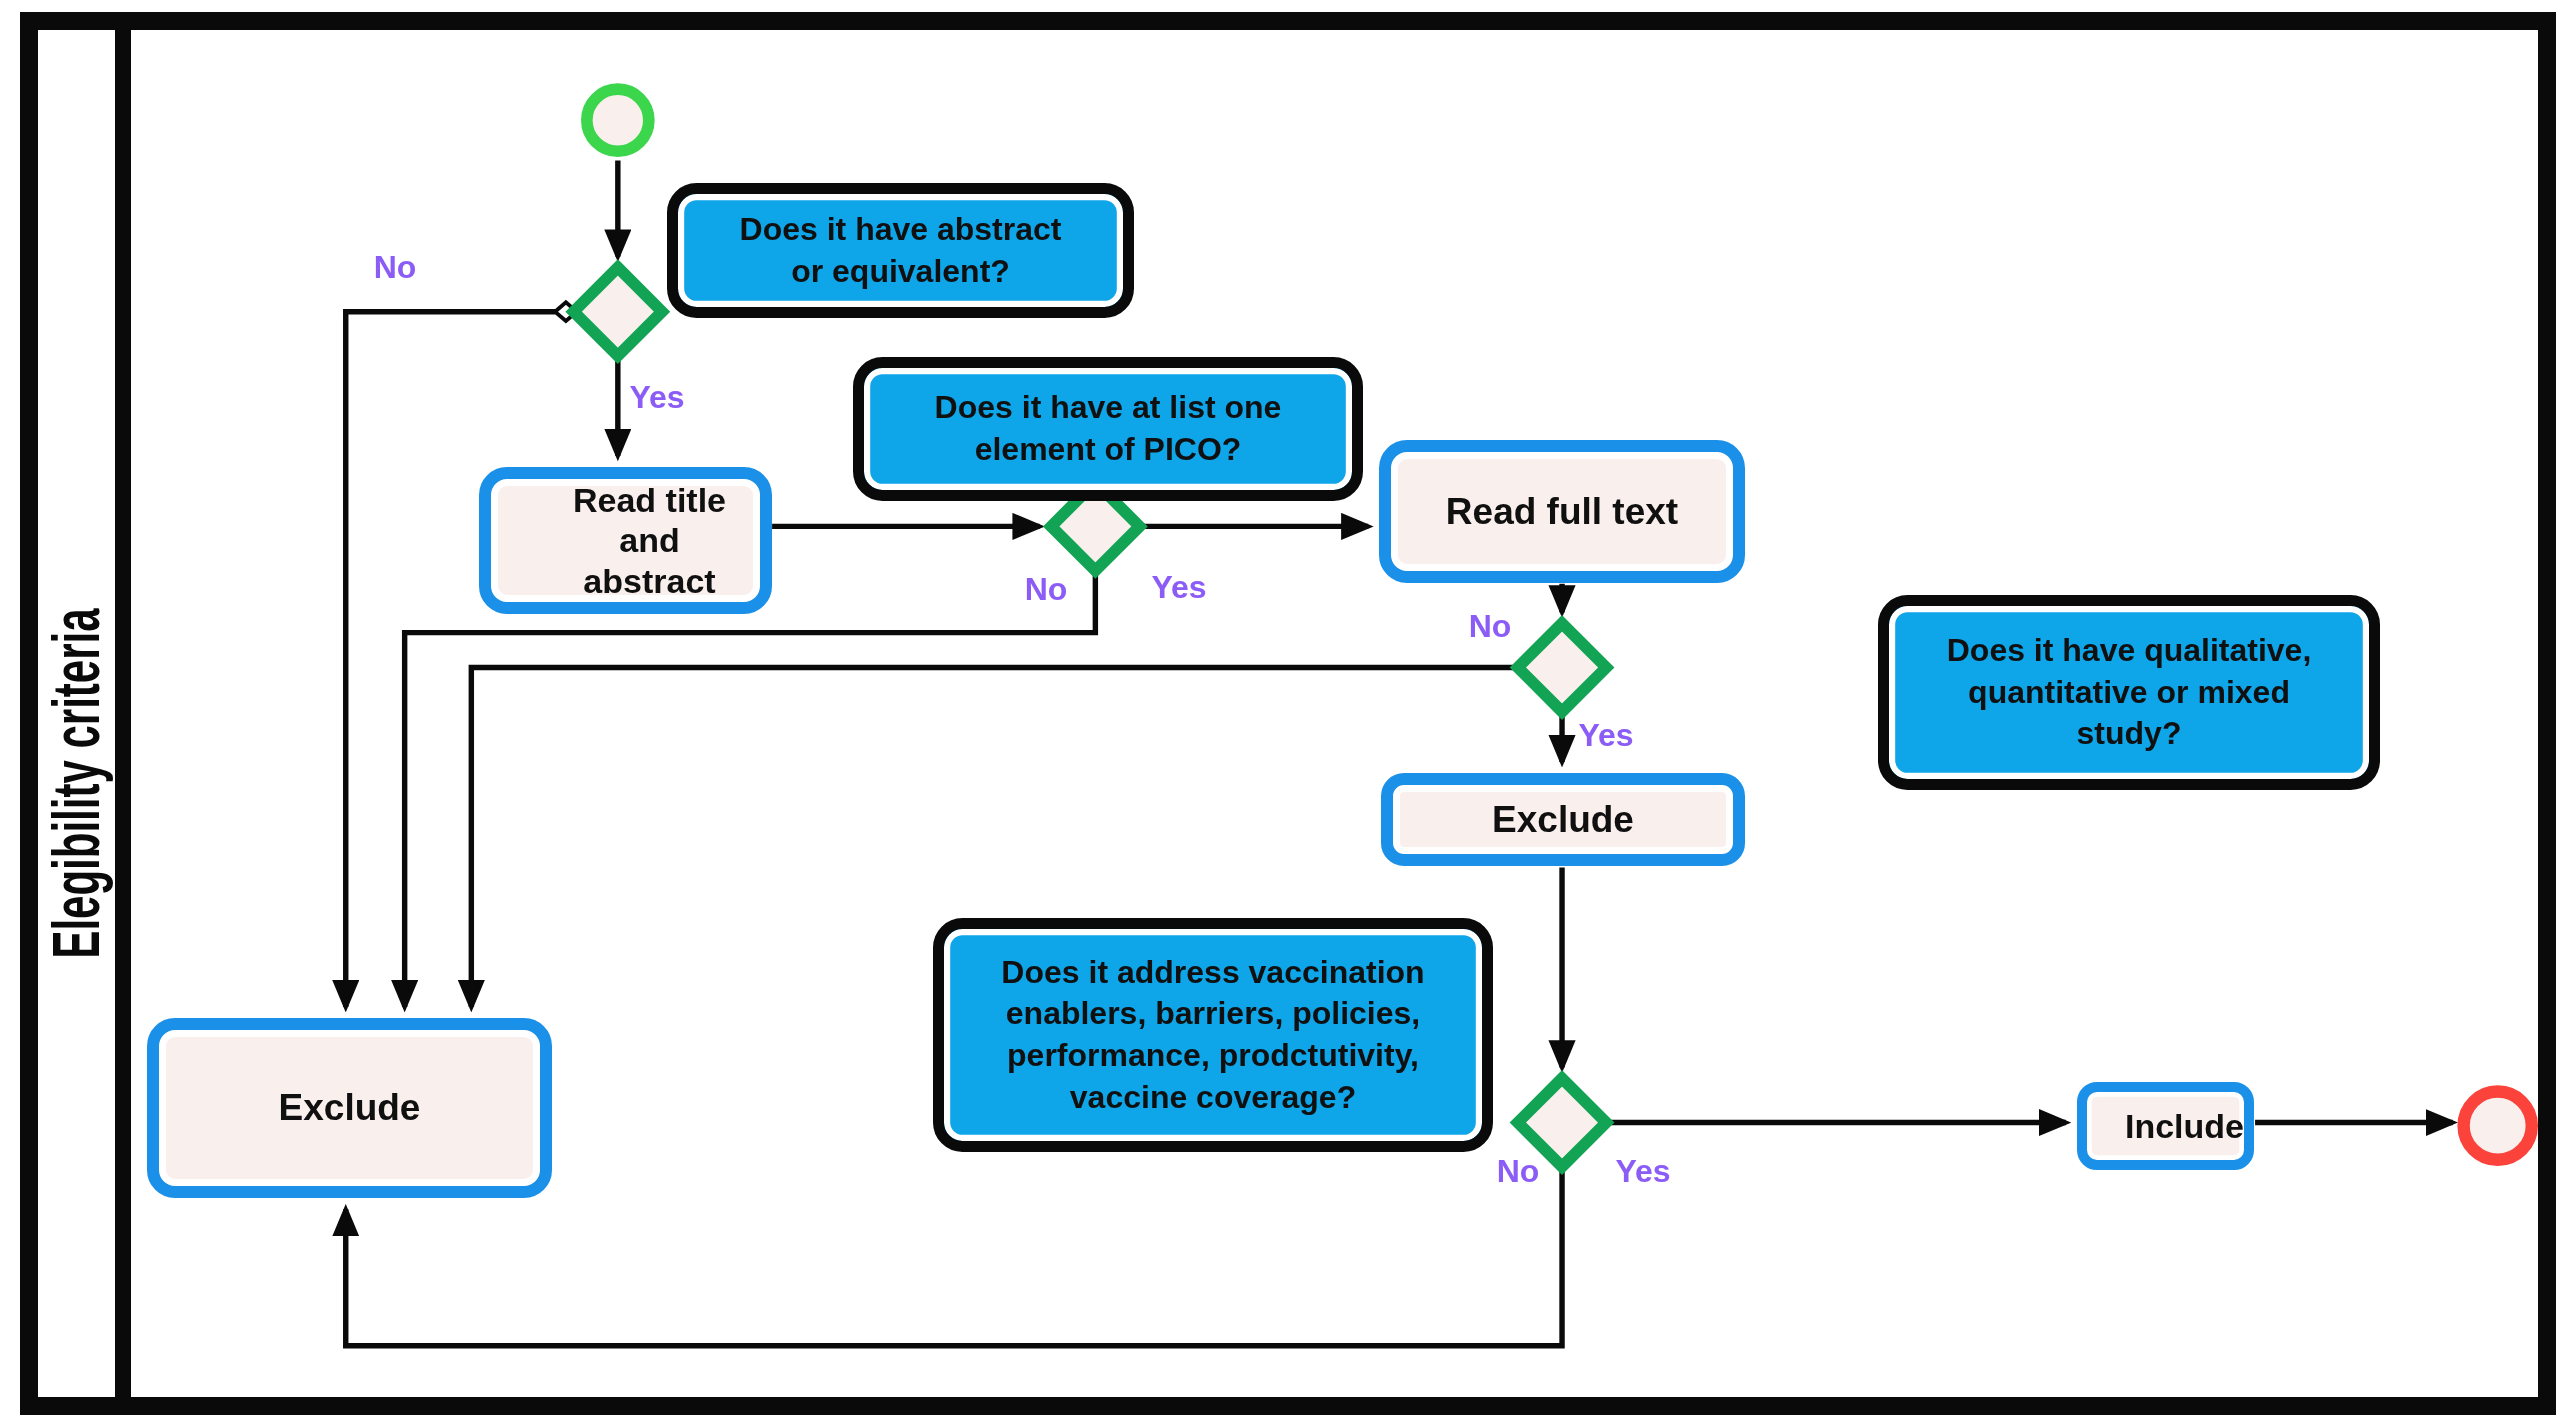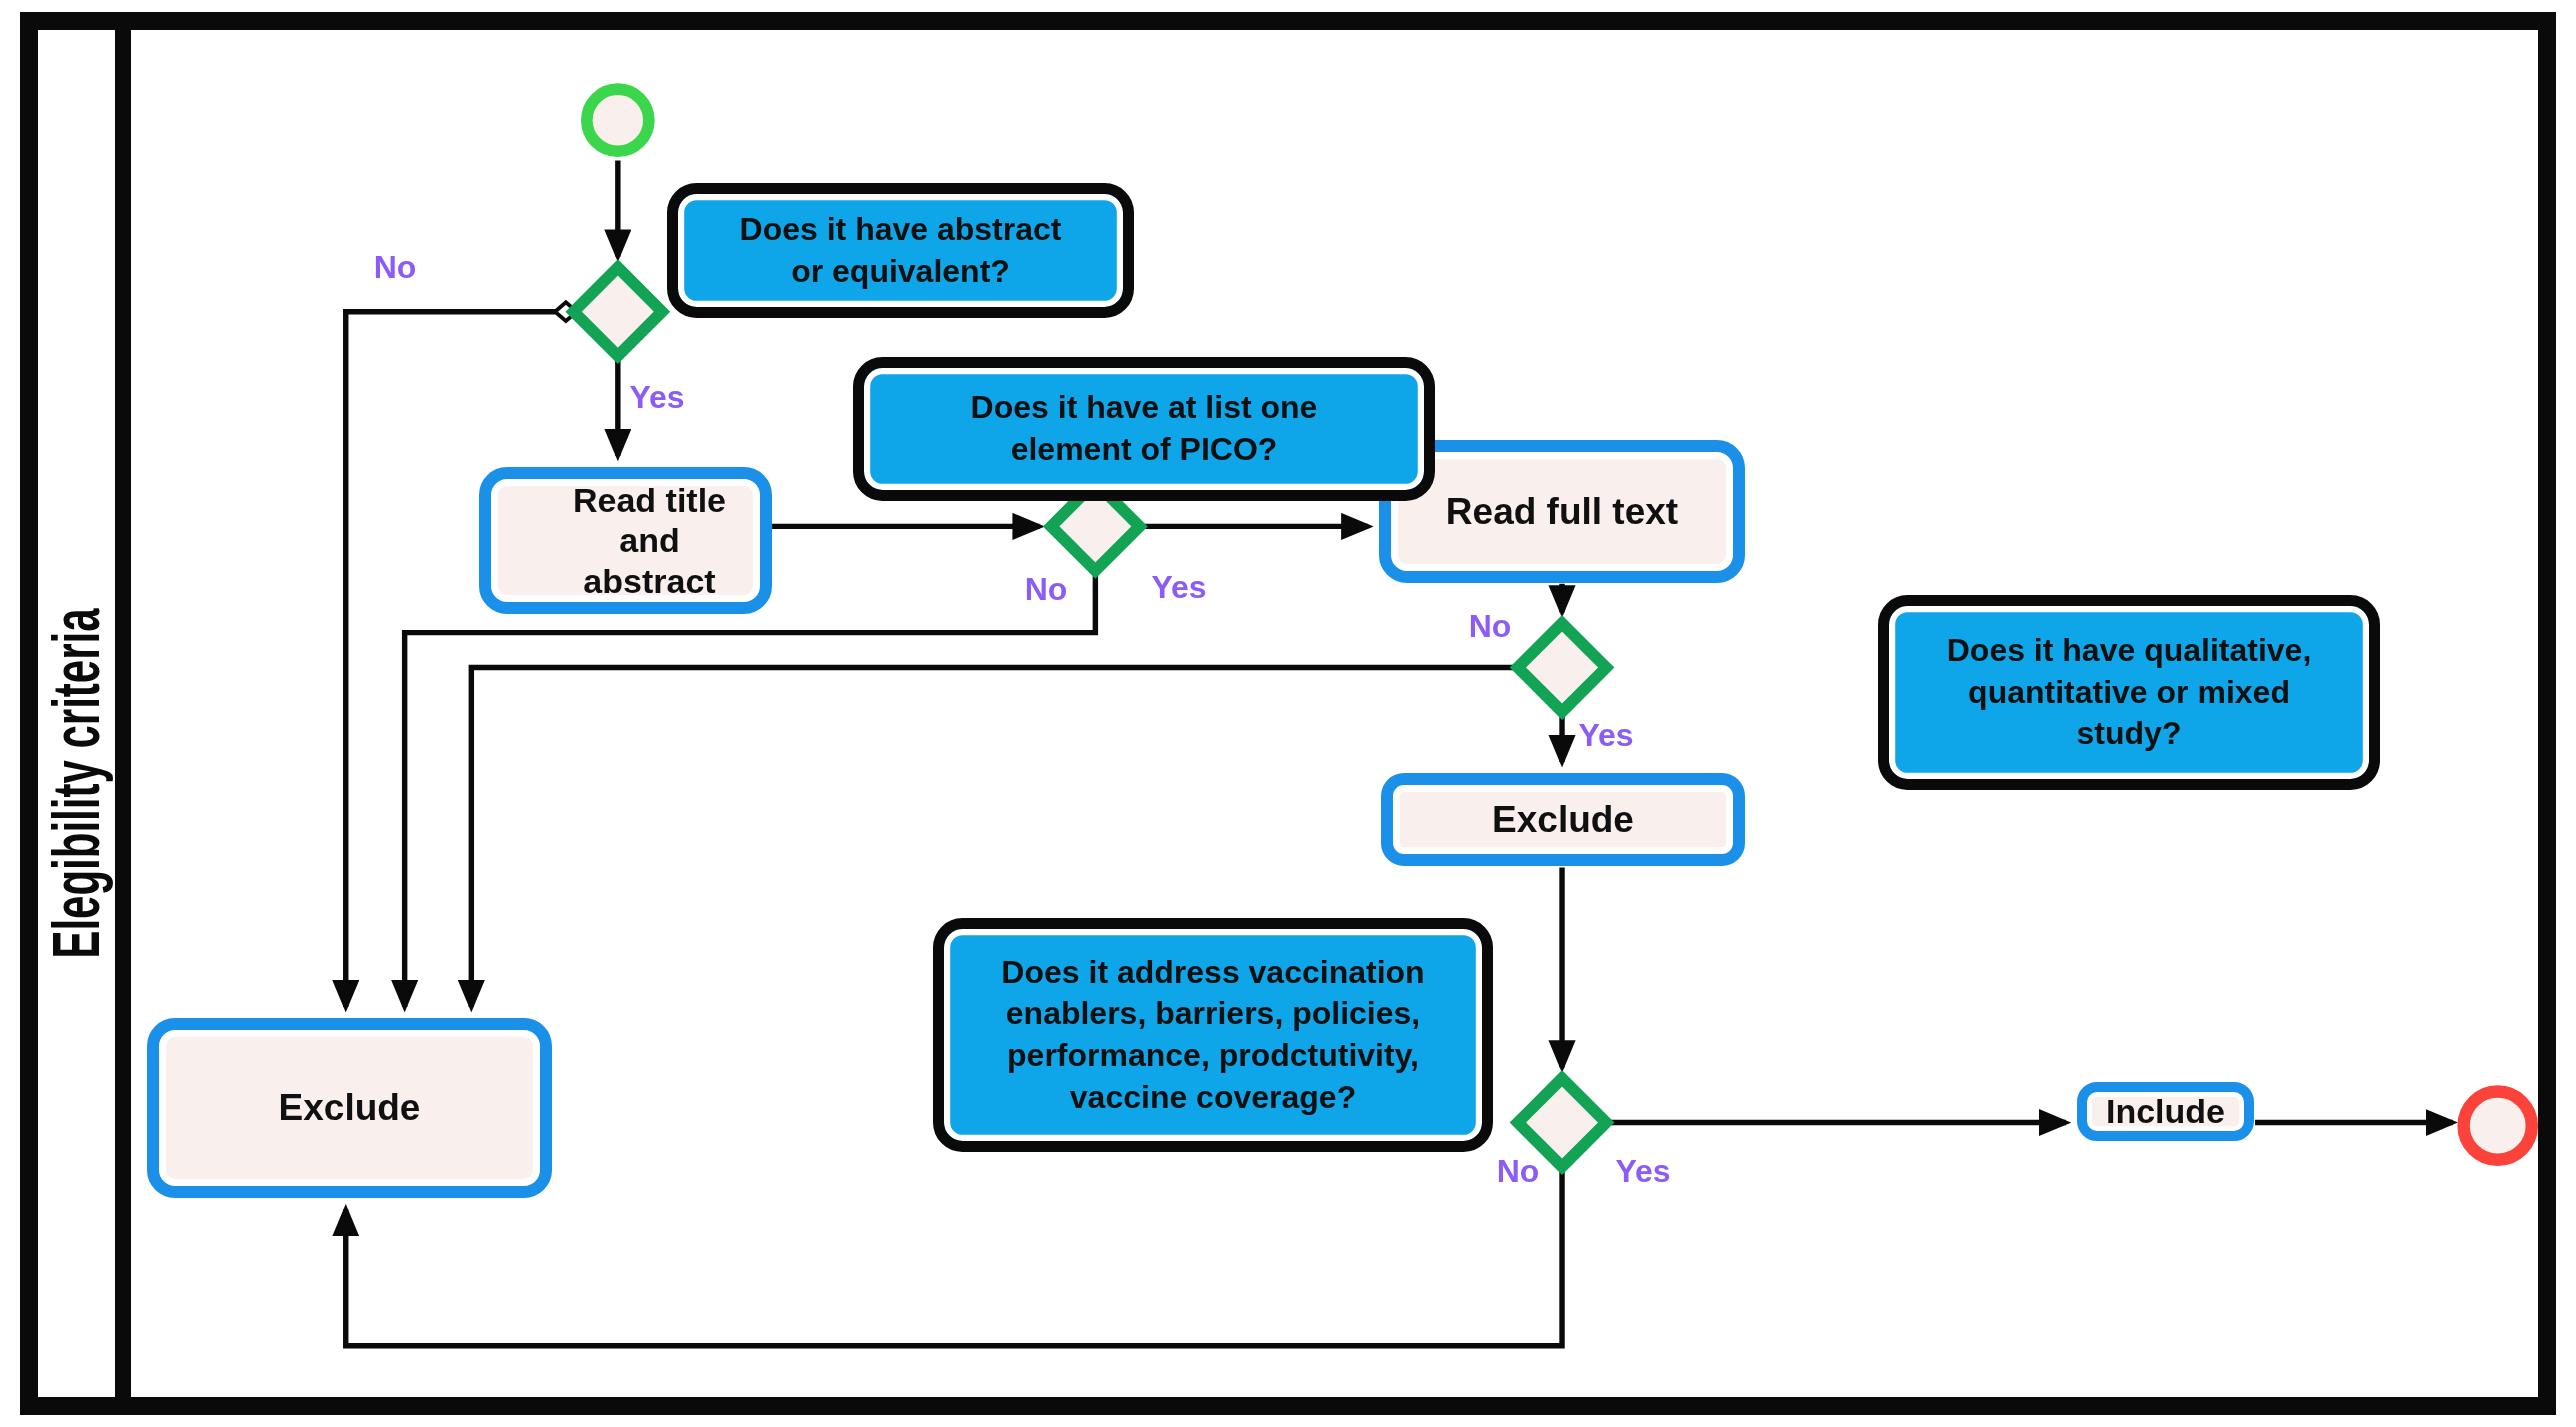--- a/index.html
+++ b/index.html
@@ -64,25 +64,25 @@
   
   .lbl {
     position: absolute; transform: translate(-50%, -50%);
     font-size: 32px; font-weight: 700; color: #8b5cf6; white-space: nowrap;
   }
 
   #rta      { left: 479px;  top: 467px;  width: 293px; height: 147px; font-size: 34px; padding-left: 48px; }
   #rft      { left: 1379px; top: 440px;  width: 366px; height: 143px; font-size: 37px; }
   #proceed  { left: 1381px; top: 773px;  width: 364px; height: 93px; font-size: 37px; border-radius: 23px; }
   #exclude  { left: 147px;  top: 1018px; width: 405px; height: 180px; font-size: 37px; }
-  #include  { left: 2077px; top: 1082px; width: 177px; height: 59px; font-size: 34px;
-              border-width: 10px; border-radius: 20px; box-shadow: inset 0 0 0 4.7px #fff; }
+  #include  { left: 2077px; top: 1082px; width: 177px; height: 88px; font-size: 34px;
+              border-width: 10px; border-radius: 20px; box-shadow: inset 0 0 0 4.7px #fff; justify-content: flex-end; }
 
   #ann1 { left: 667px;  top: 183px;  width: 467px; height: 135px; }
-  #ann2 { left: 853px; top: 357px;  width: 582px; height: 144px; }
+  #ann2 { left: 853px; top: 357px;  width: 510px; height: 144px; }
   #ann3 { left: 1878px; top: 595px;  width: 502px; height: 195px; }
   #ann4 { left: 933px; top: 918px; width: 560px; height: 234px; }
 </style>
 </head>
 <body>
 
 <div id="stage">
 
   <div class="frame"></div>
   <div class="lane-divider"></div>

